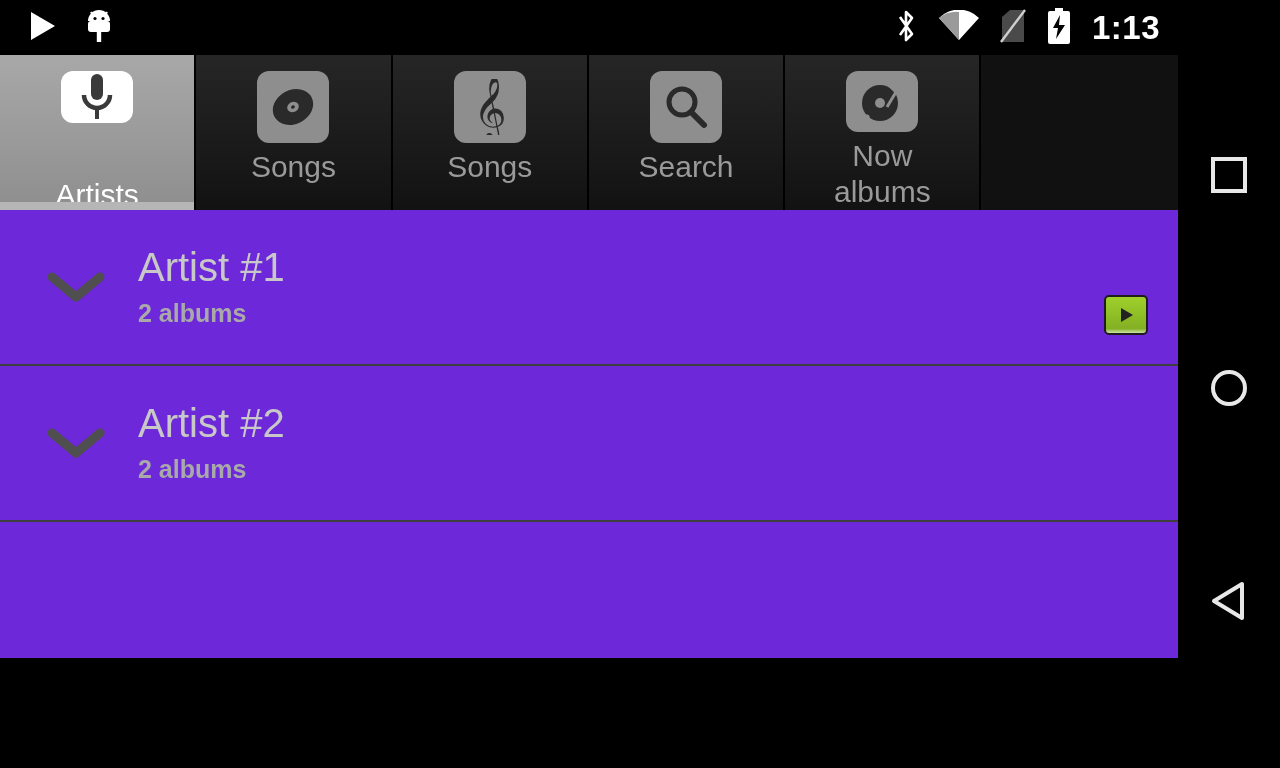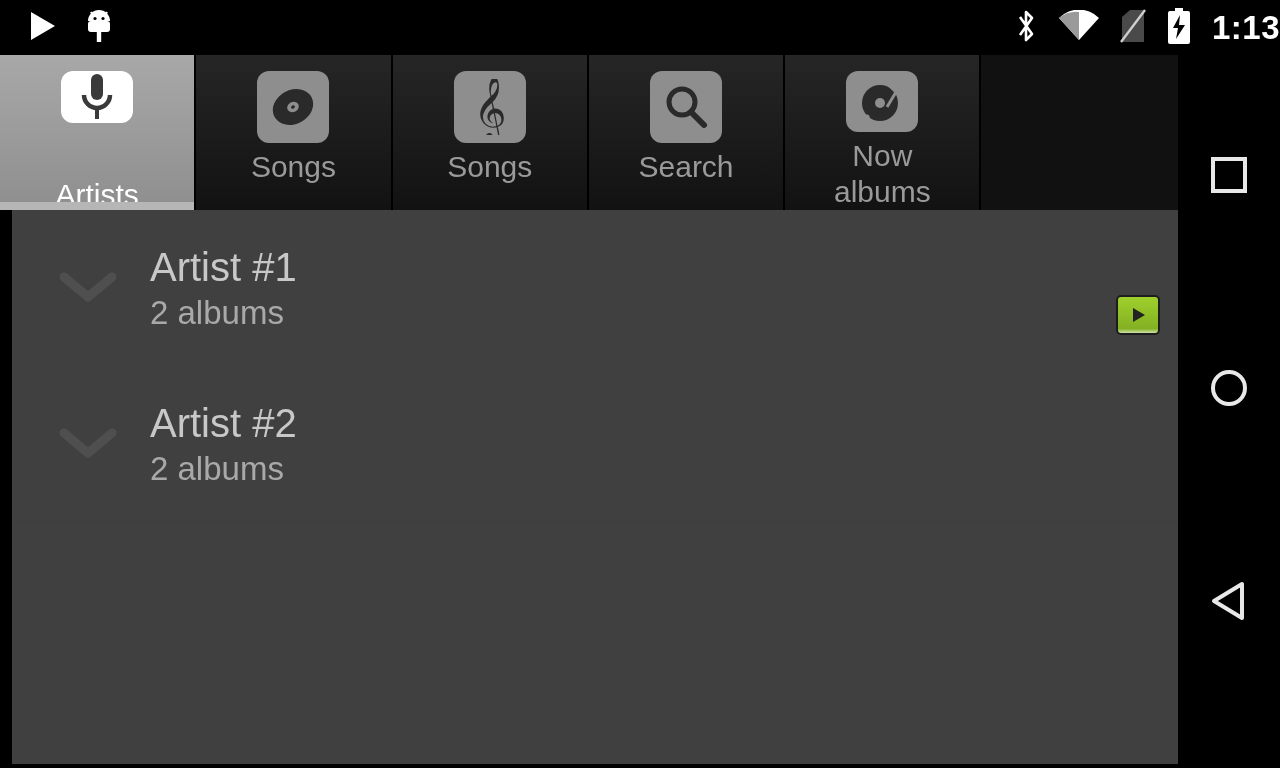--- a/index.html
+++ b/index.html
@@ -36,20 +36,21 @@
     padding-left: 28px;
   }
   .status-right {
     position: absolute;
     right: 0;
     top: 0;
     height: 55px;
     display: flex;
     align-items: center;
     gap: 20px;
+    padding-right: 120px;
   }
   .status-clock {
     color: #ffffff;
     font-size: 33px;
     font-weight: bold;
     letter-spacing: 0.5px;
     line-height: 1;
   }
 
   
@@ -106,23 +107,22 @@
     white-space: nowrap;
   }
   .tab.selected .tab-label { color: #ffffff; }
   .tab.clipped .tab-label { white-space: normal; width: 150px; }
 
   
   .content {
     position: absolute;
     top: 210px; left: 0;
     width: 1178px;
-    height: 554px;
-    background: #404040;
-    margin-left: 12px;
+    height: 448px;
+    background: #6d28d9;
   }
   .list-row {
     position: relative;
     height: 156px;
     border-bottom: 2px solid #3f3f3f;
     display: flex;
     align-items: center;
   }
   .chevron {
     flex: 0 0 auto;
@@ -139,23 +139,24 @@
     justify-content: center;
     margin-left: 22px;
   }
   .row-title {
     color: #c8c8c8;
     font-size: 40px;
     line-height: 48px;
   }
   .row-sub {
     color: #a9a9a9;
-    font-size: 33px;
+    font-size: 25px;
     line-height: 38px;
     margin-top: 3px;
+    font-weight: bold;
   }
   .row-action {
     flex: 0 0 auto;
     margin-right: 30px;
     display: flex;
     align-items: center;
     justify-content: center;
     height: 100%;
     padding-top: 56px;
   }

